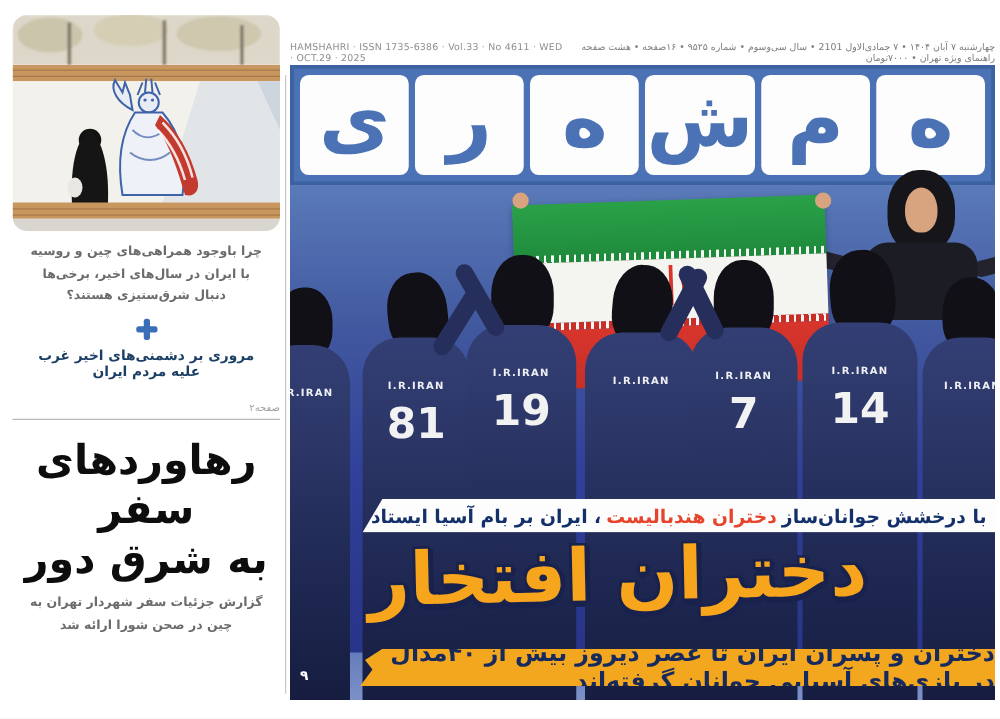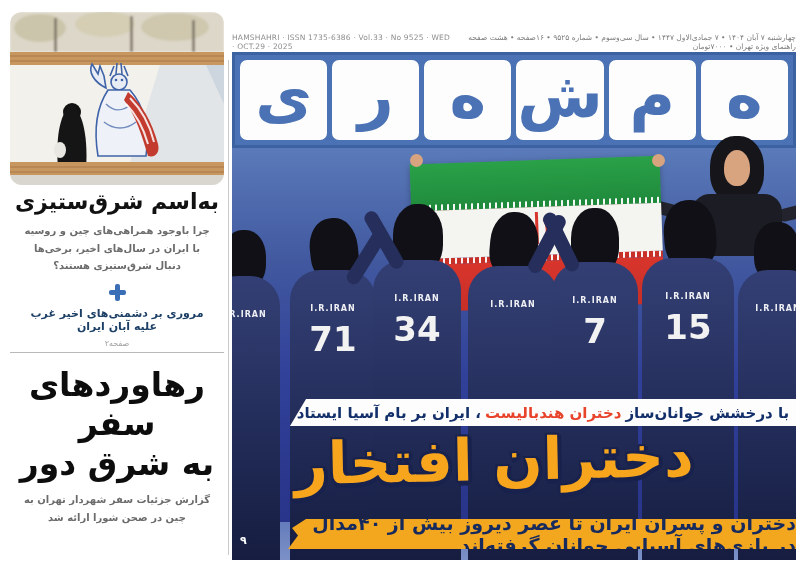--- a/index.html
+++ b/index.html
@@ -90,32 +90,32 @@
 
   .story { direction:rtl; text-align:center; }
   .h-xl { font-size:42px; font-weight:900; color:#0d0d0d; line-height:1.05; margin-top:10px; letter-spacing:-1px; }
   .h-lg { font-size:22px; font-weight:800; color:#111; margin-top:4px; }
   .teaser { font-size:10px; color:#6b6b6b; line-height:1.75; margin:8px 12px 0;font-weight:bold; }
   .plus-icon { position:relative; width:17px; height:17px; margin:9px auto 6px; }
   .plus-icon::before, .plus-icon::after { content:""; position:absolute; background:#3a6fb7; border-radius:2px; }
   .plus-icon::before { left:6px; top:0; width:5px; height:17px; }
   .plus-icon::after { left:0; top:6px; width:17px; height:5px; }
   .related { font-size:11px; font-weight:700; color:#1c3f66; margin:0 8px; }
-  .pageref { direction:ltr; text-align:center; font-size:8px; color:#a0a0a0; margin-top:6px; }
+  .pageref { direction:ltr; text-align:right; font-size:8px; color:#a0a0a0; margin-top:18px; }
   .divider { height:1px; background:#b9b9b9; margin-top:4px; }
   .h-story2 { font-size:33px; font-weight:900; color:#0d0d0d; line-height:1.2; margin-top:12px; }
 </style>
 </head>
 <body>
 
 <div class="page">
 
   <div class="topbar">
-    <span class="en">HAMSHAHRI · ISSN 1735-6386 · Vol.33 · No 9525 · WED · OCT.29 · 2025</span>
-    <span class="fa">چهارشنبه ۷ آبان ۱۴۰۴ • ۷ جمادی‌الاول ۱۴۴۷ • سال سی‌وسوم • شماره ۹۵۲۵ • ۱۶صفحه • هشت صفحه راهنمای ویژه تهران • ۷۰۰۰تومان</span>
+    <span class="en">HAMSHAHRI · ISSN 1735-6386 · Vol.33 · No 4611 · WED · OCT.29 · 2025</span>
+    <span class="fa">چهارشنبه ۷ آبان ۱۴۰۴ • ۷ جمادی‌الاول 2101 • سال سی‌وسوم • شماره ۹۵۲۵ • ۱۶صفحه • هشت صفحه راهنمای ویژه تهران • ۷۰۰۰تومان</span>
   </div>
 
   <div class="photo-area">
 
     <div class="court">
       <div class="ad-board"></div>
       <div class="floor"></div>
     </div>
 
     <div class="masthead">
@@ -170,30 +170,30 @@
         <span class="team">I.R.IRAN</span>
         <span class="num"></span>
       </div>
     </div>
 
     <div class="player" style="left:58px; top:166px; width:86px; height:342px;">
       <div class="hijab" style="left:20px; top:0; width:48px; height:64px; transform:rotate(-6deg);"></div>
       <div class="arm-up" style="left:70px; top:6px; transform:rotate(32deg);"></div>
       <div class="jersey" style="left:0; top:52px; width:86px; height:290px;">
         <span class="team">I.R.IRAN</span>
-        <span class="num">71</span>
+        <span class="num">81</span>
       </div>
     </div>
 
     <div class="player" style="left:141px; top:152px; width:88px; height:356px;">
       <div class="hijab" style="left:20px; top:0; width:50px; height:68px;"></div>
       <div class="arm-up" style="left:4px; top:4px; transform:rotate(-30deg);"></div>
       <div class="jersey" style="left:0; top:56px; width:88px; height:300px;">
         <span class="team">I.R.IRAN</span>
-        <span class="num">34</span>
+        <span class="num">19</span>
       </div>
     </div>
 
     <div class="player" style="left:236px; top:160px; width:90px; height:348px;">
       <div class="hijab" style="left:22px; top:0; width:48px; height:66px; transform:rotate(5deg);"></div>
       <div class="arm-up" style="left:72px; top:0; transform:rotate(28deg);"></div>
       <div class="jersey" style="left:0; top:54px; width:90px; height:294px;">
         <span class="team">I.R.IRAN</span>
         <span class="num"></span>
       </div>
@@ -205,21 +205,21 @@
       <div class="jersey" style="left:0; top:54px; width:86px; height:298px;">
         <span class="team">I.R.IRAN</span>
         <span class="num">7</span>
       </div>
     </div>
 
     <div class="player" style="left:410px; top:148px; width:92px; height:360px;">
       <div class="hijab" style="left:22px; top:0; width:52px; height:70px; transform:rotate(-4deg);"></div>
       <div class="jersey" style="left:0; top:58px; width:92px; height:302px;">
         <span class="team">I.R.IRAN</span>
-        <span class="num">15</span>
+        <span class="num">14</span>
       </div>
     </div>
 
     <div class="player" style="left:506px; top:170px; width:80px; height:338px;">
       <div class="hijab" style="left:16px; top:0; width:46px; height:60px;"></div>
       <div class="jersey" style="left:0; top:48px; width:80px; height:290px;">
         <span class="team">I.R.IRAN</span>
         <span class="num"></span>
       </div>
     </div>
@@ -283,24 +283,23 @@
           <ellipse cx="50" cy="138" rx="6" ry="8" fill="#e9e7e2"></ellipse>
         </g>
         <rect x="0" y="150" width="214" height="13" fill="#c8965f"></rect>
         <line x1="0" y1="155" x2="214" y2="155" stroke="#a8794b" stroke-width="1"></line>
         <line x1="0" y1="160" x2="214" y2="160" stroke="#a8794b" stroke-width="1"></line>
         <rect x="0" y="163" width="214" height="10" fill="#d9d6cf"></rect>
       </svg>
     </div>
 
     <div class="story">
-      <div class="h-lg">به‌اسم شرق‌ستیزی</div>
       <div class="teaser">چرا باوجود همراهی‌های چین و روسیه با ایران در سال‌های اخیر، برخی‌ها دنبال شرق‌ستیزی هستند؟</div>
       <div class="plus-icon"></div>
-      <div class="related">مروری بر دشمنی‌های اخیر غرب علیه آبان ایران</div>
+      <div class="related">مروری بر دشمنی‌های اخیر غرب علیه مردم ایران</div>
       <div class="pageref">صفحه۲</div>
       <div class="divider"></div>
     </div>
 
     <div class="story">
       <div class="h-story2">
         <div>رهاوردهای سفر</div>
         <div>به شرق دور</div>
       </div>
       <div class="teaser">گزارش جزئیات سفر شهردار تهران به چین در صحن شورا ارائه شد</div>

